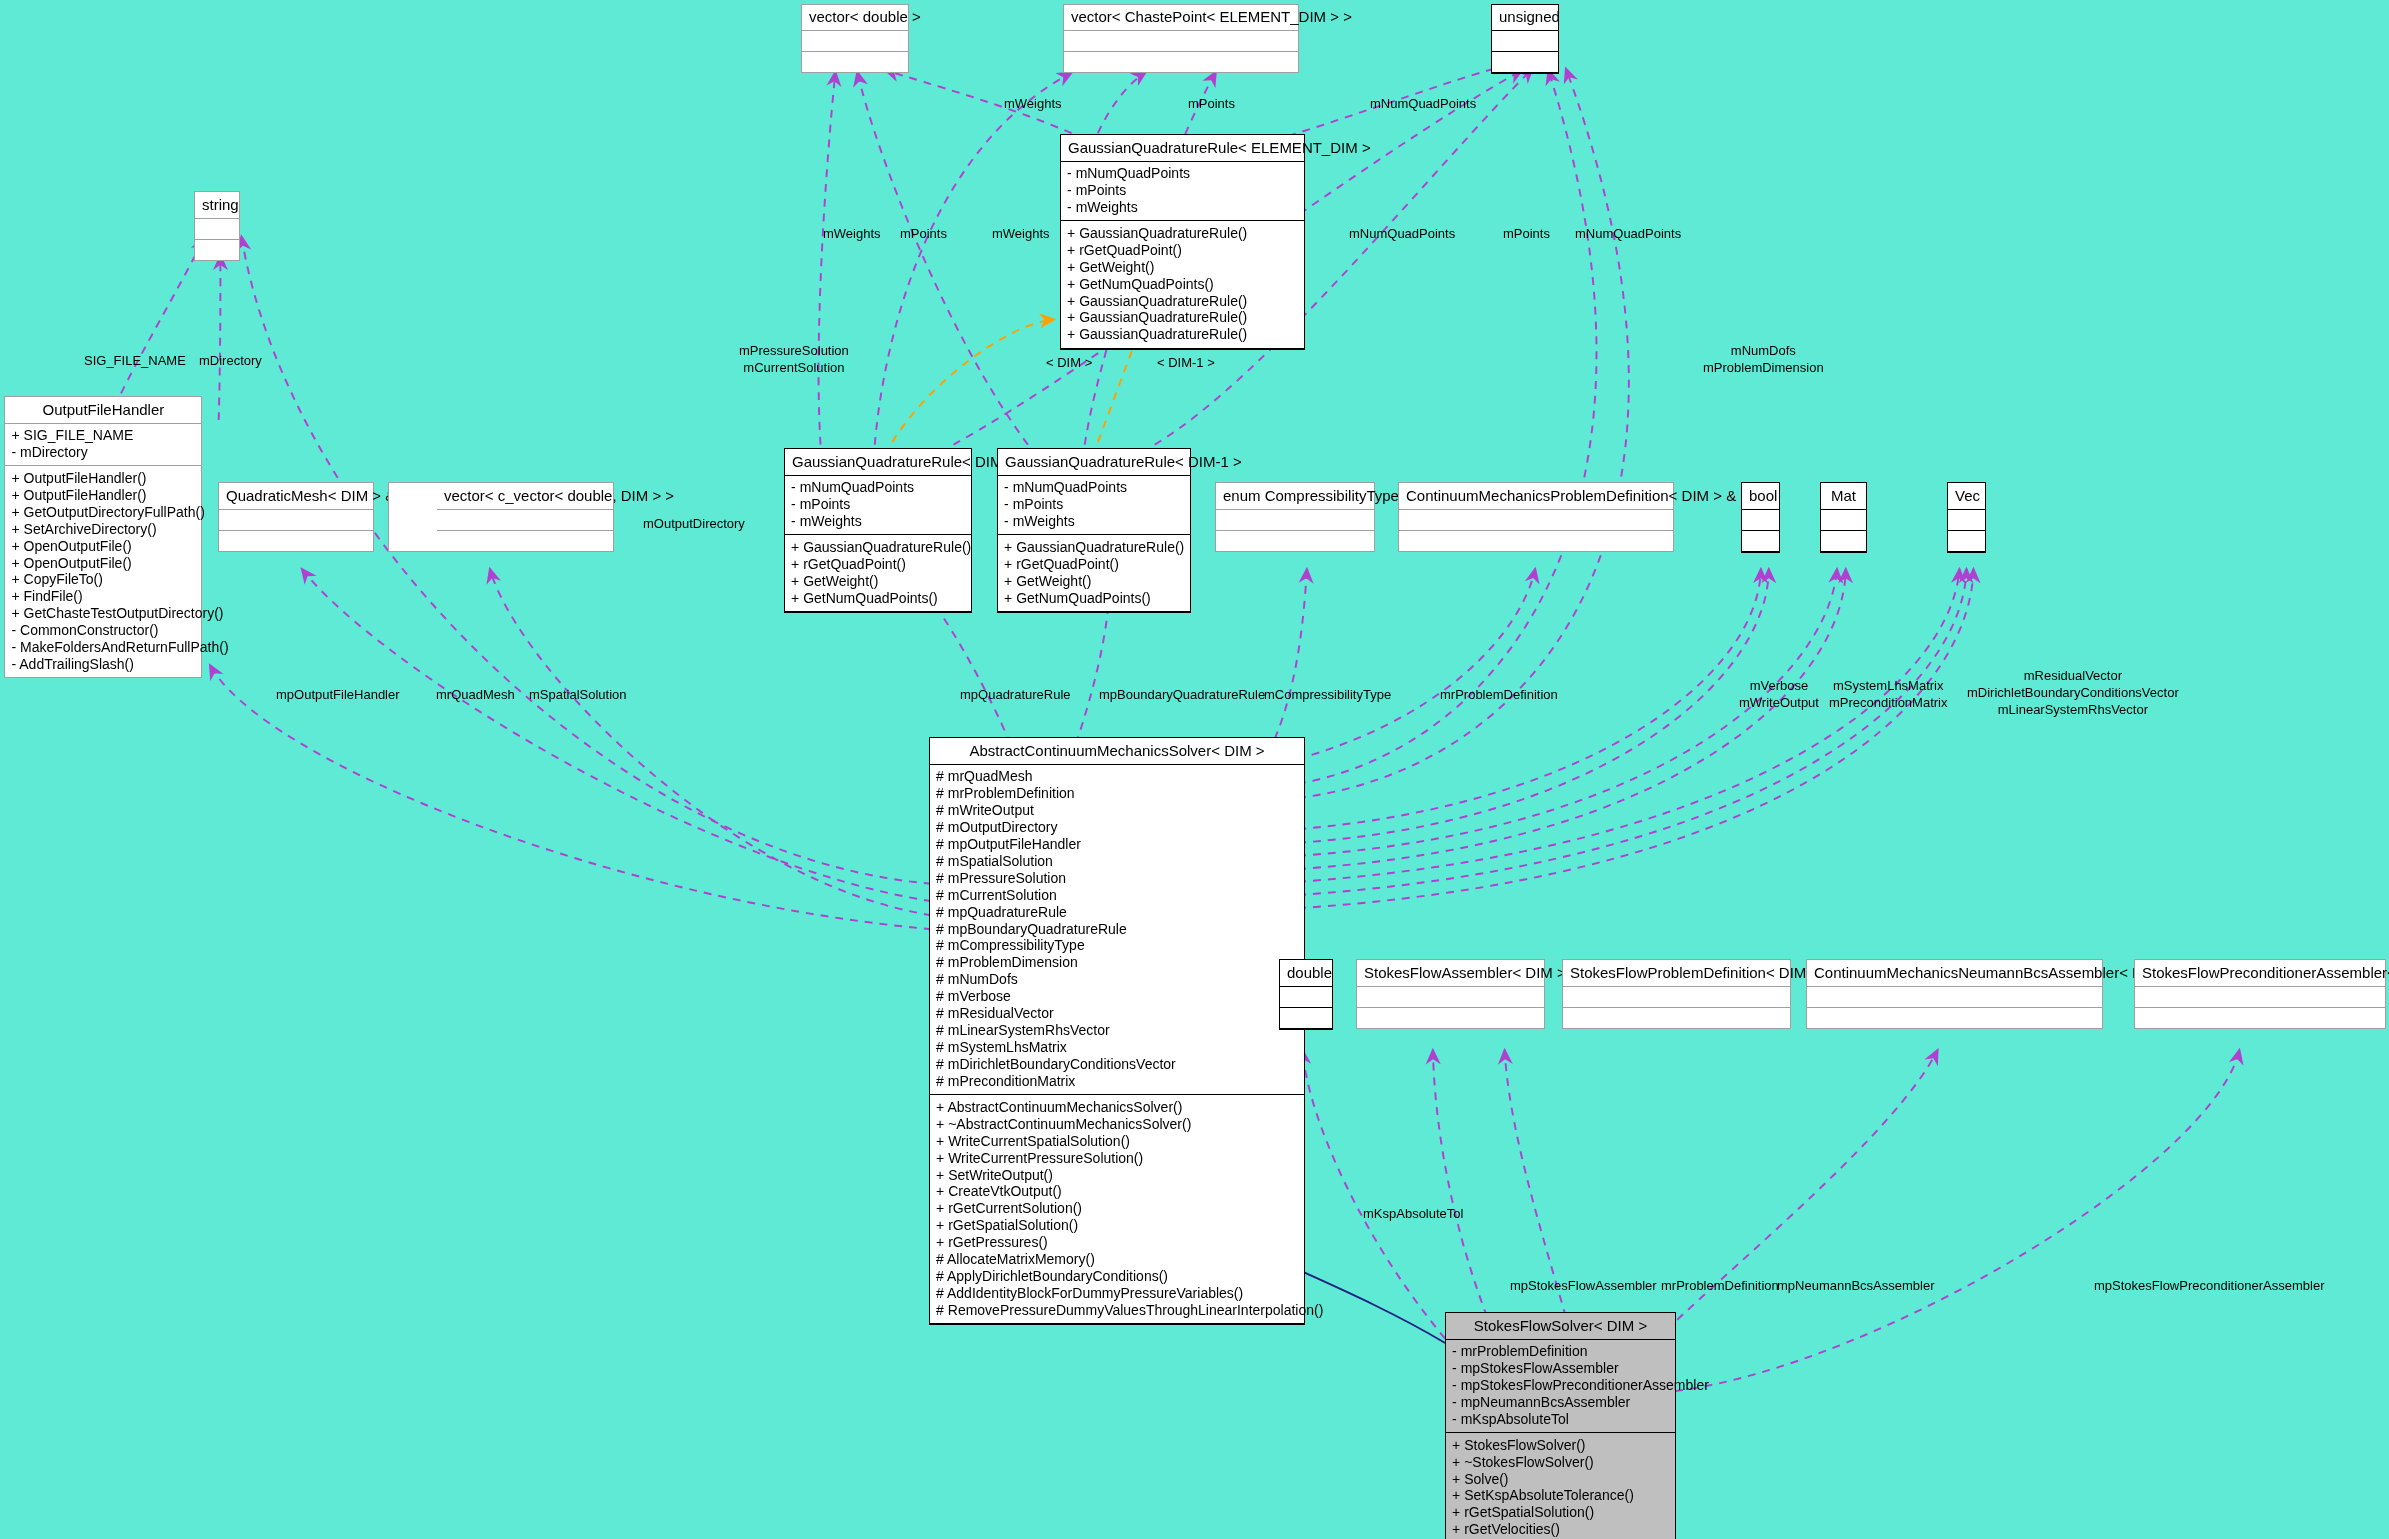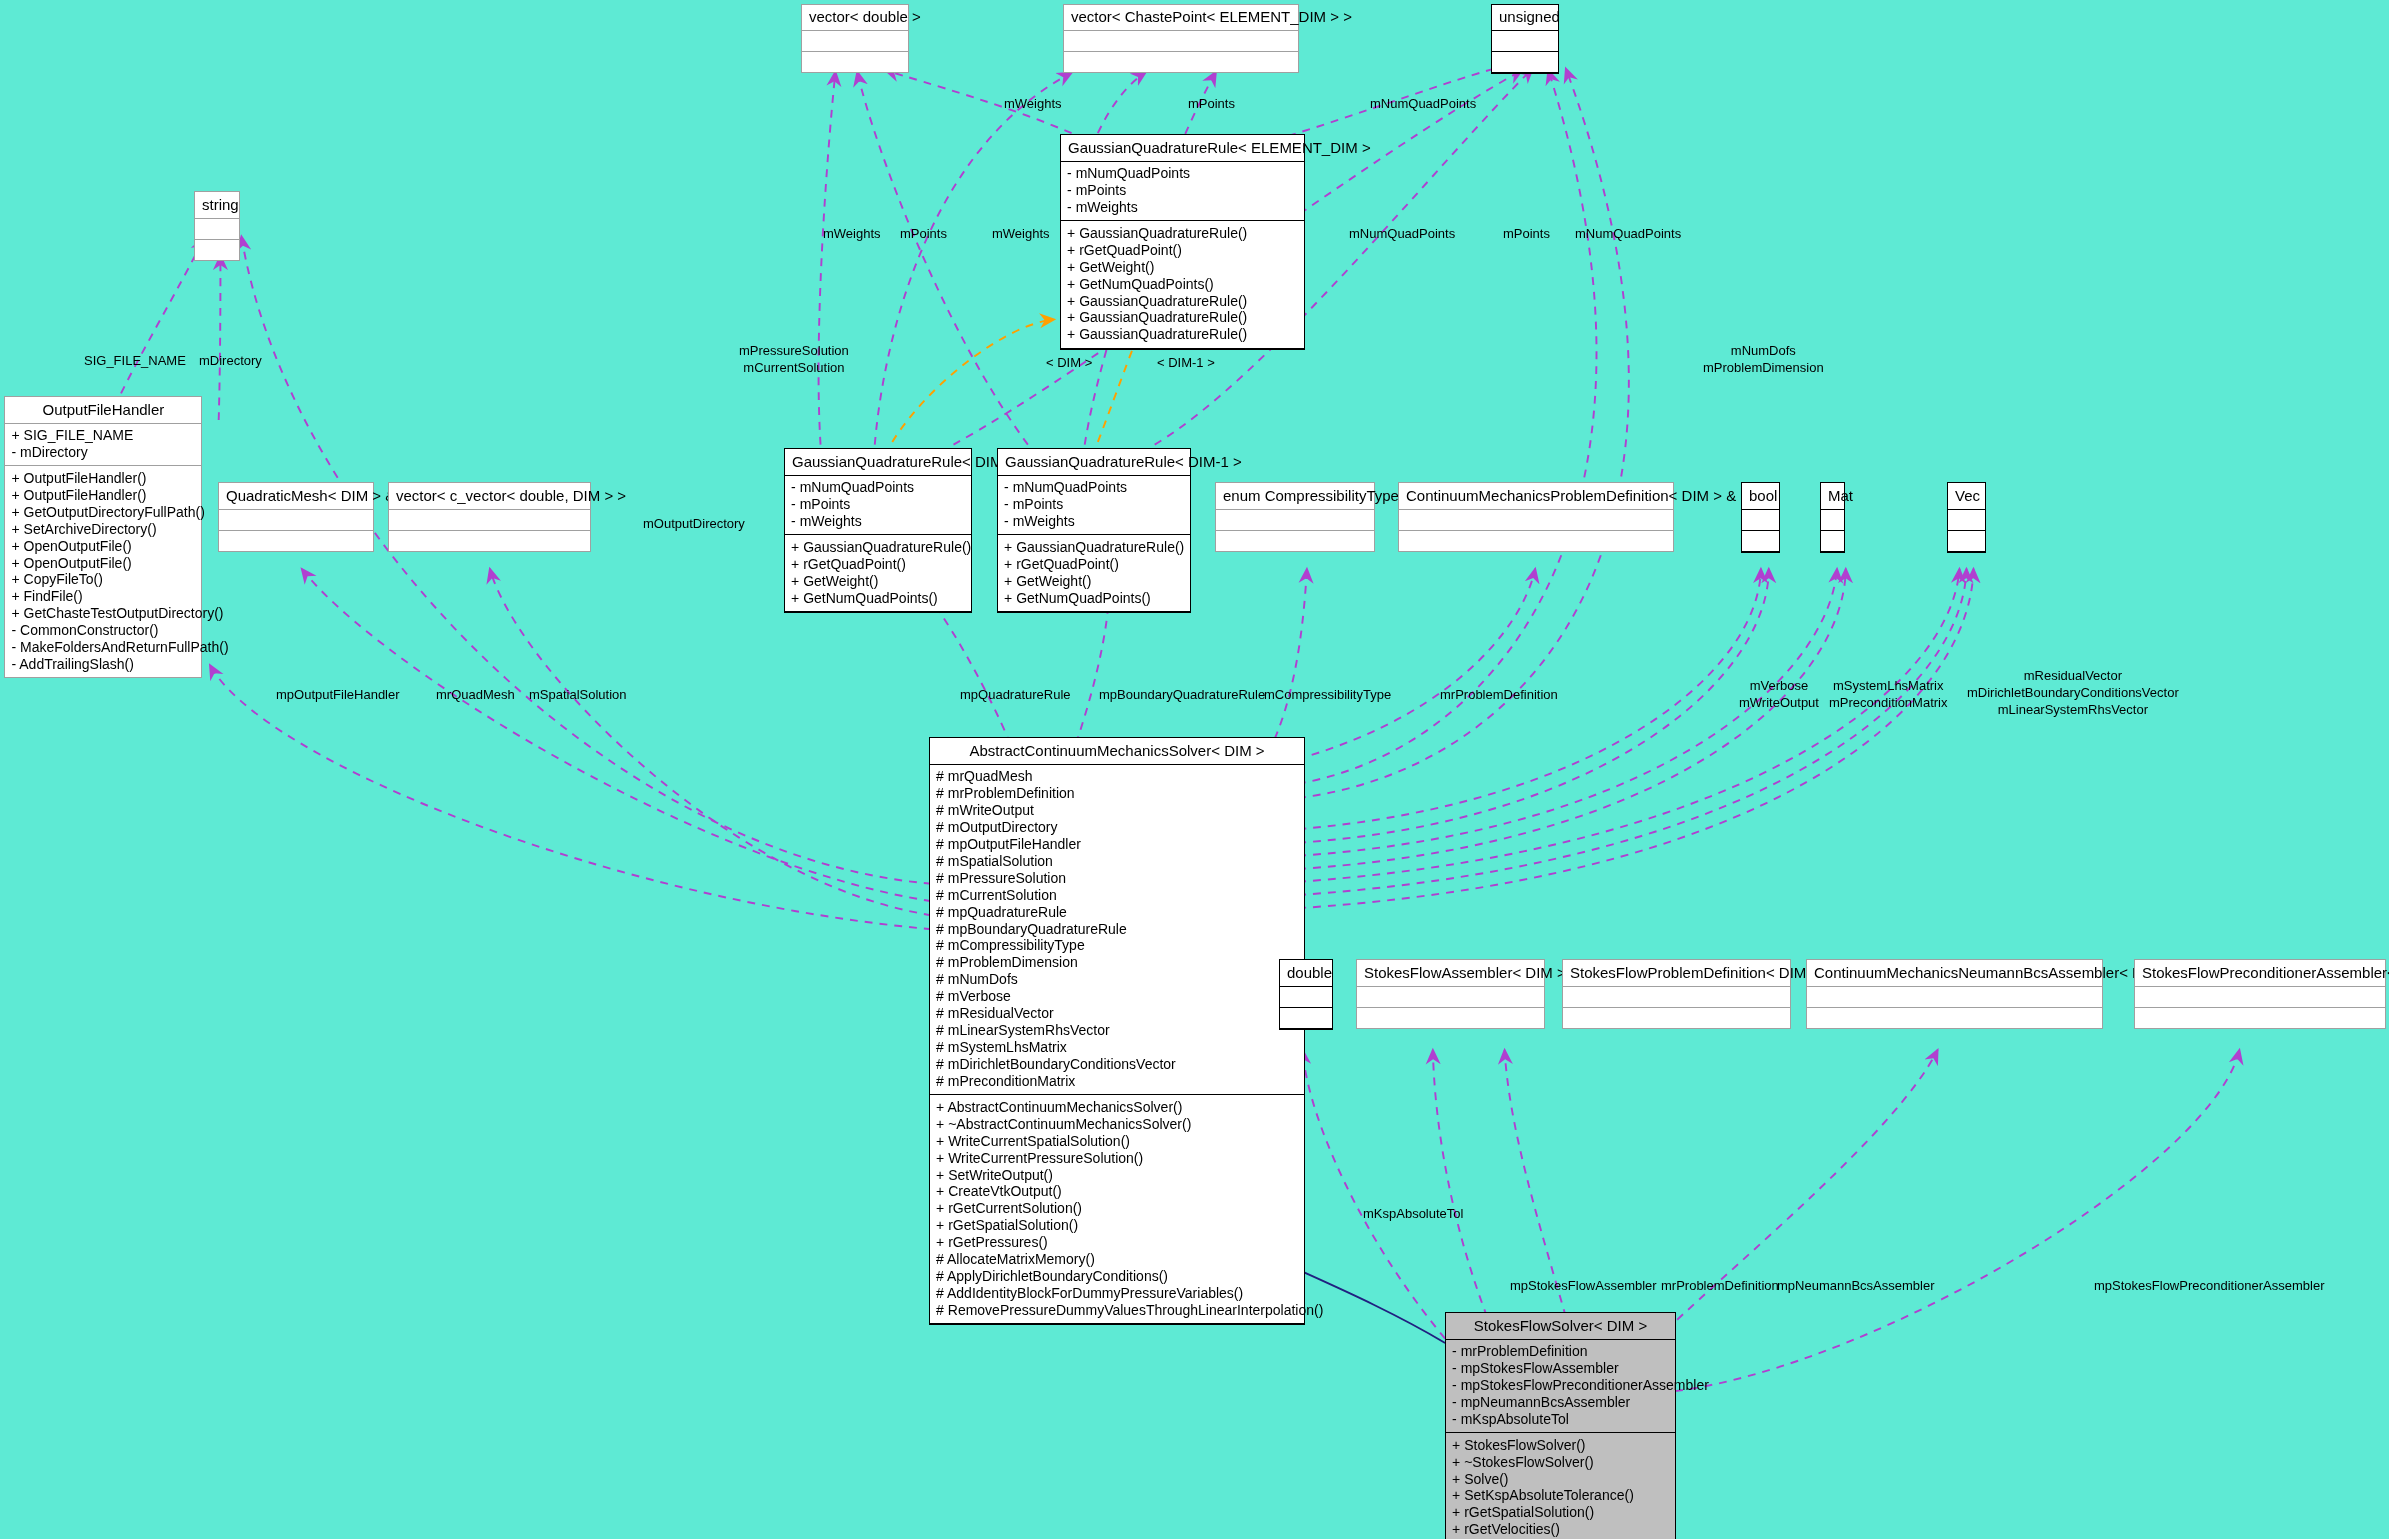--- a/index.html
+++ b/index.html
@@ -191,21 +191,21 @@
       <div class="row">- AddTrailingSlash()</div>
     </div>
   </div>
 
   <div class="node empty" style="left:218px;top:482px;width:156px;">
     <div class="title">QuadraticMesh&lt; DIM &gt; &amp;</div>
     <div class="compartment"></div>
     <div class="compartment"></div>
   </div>
 
-  <div class="node empty" style="left:388px;top:482px;width:203px;">
+  <div class="node empty" style="left:388px;top:482px;width:226px;padding-left:48px;">
     <div class="title">vector&lt; c_vector&lt; double, DIM &gt; &gt;</div>
     <div class="compartment"></div>
     <div class="compartment"></div>
   </div>
 
   <div class="node strong" style="left:784px;top:448px;width:188px;">
     <div class="title">GaussianQuadratureRule&lt; DIM &gt;</div>
     <div class="compartment">
       <div class="row">- mNumQuadPoints</div>
       <div class="row">- mPoints</div>
@@ -245,21 +245,21 @@
     <div class="compartment"></div>
     <div class="compartment"></div>
   </div>
 
   <div class="node empty strong" style="left:1741px;top:482px;width:39px;">
     <div class="title">bool</div>
     <div class="compartment"></div>
     <div class="compartment"></div>
   </div>
 
-  <div class="node empty strong" style="left:1820px;top:482px;width:25px;">
+  <div class="node empty strong" style="left:1820px;top:482px;width:47px;">
     <div class="title">Mat</div>
     <div class="compartment"></div>
     <div class="compartment"></div>
   </div>
 
   <div class="node empty strong" style="left:1947px;top:482px;width:39px;">
     <div class="title">Vec</div>
     <div class="compartment"></div>
     <div class="compartment"></div>
   </div>

